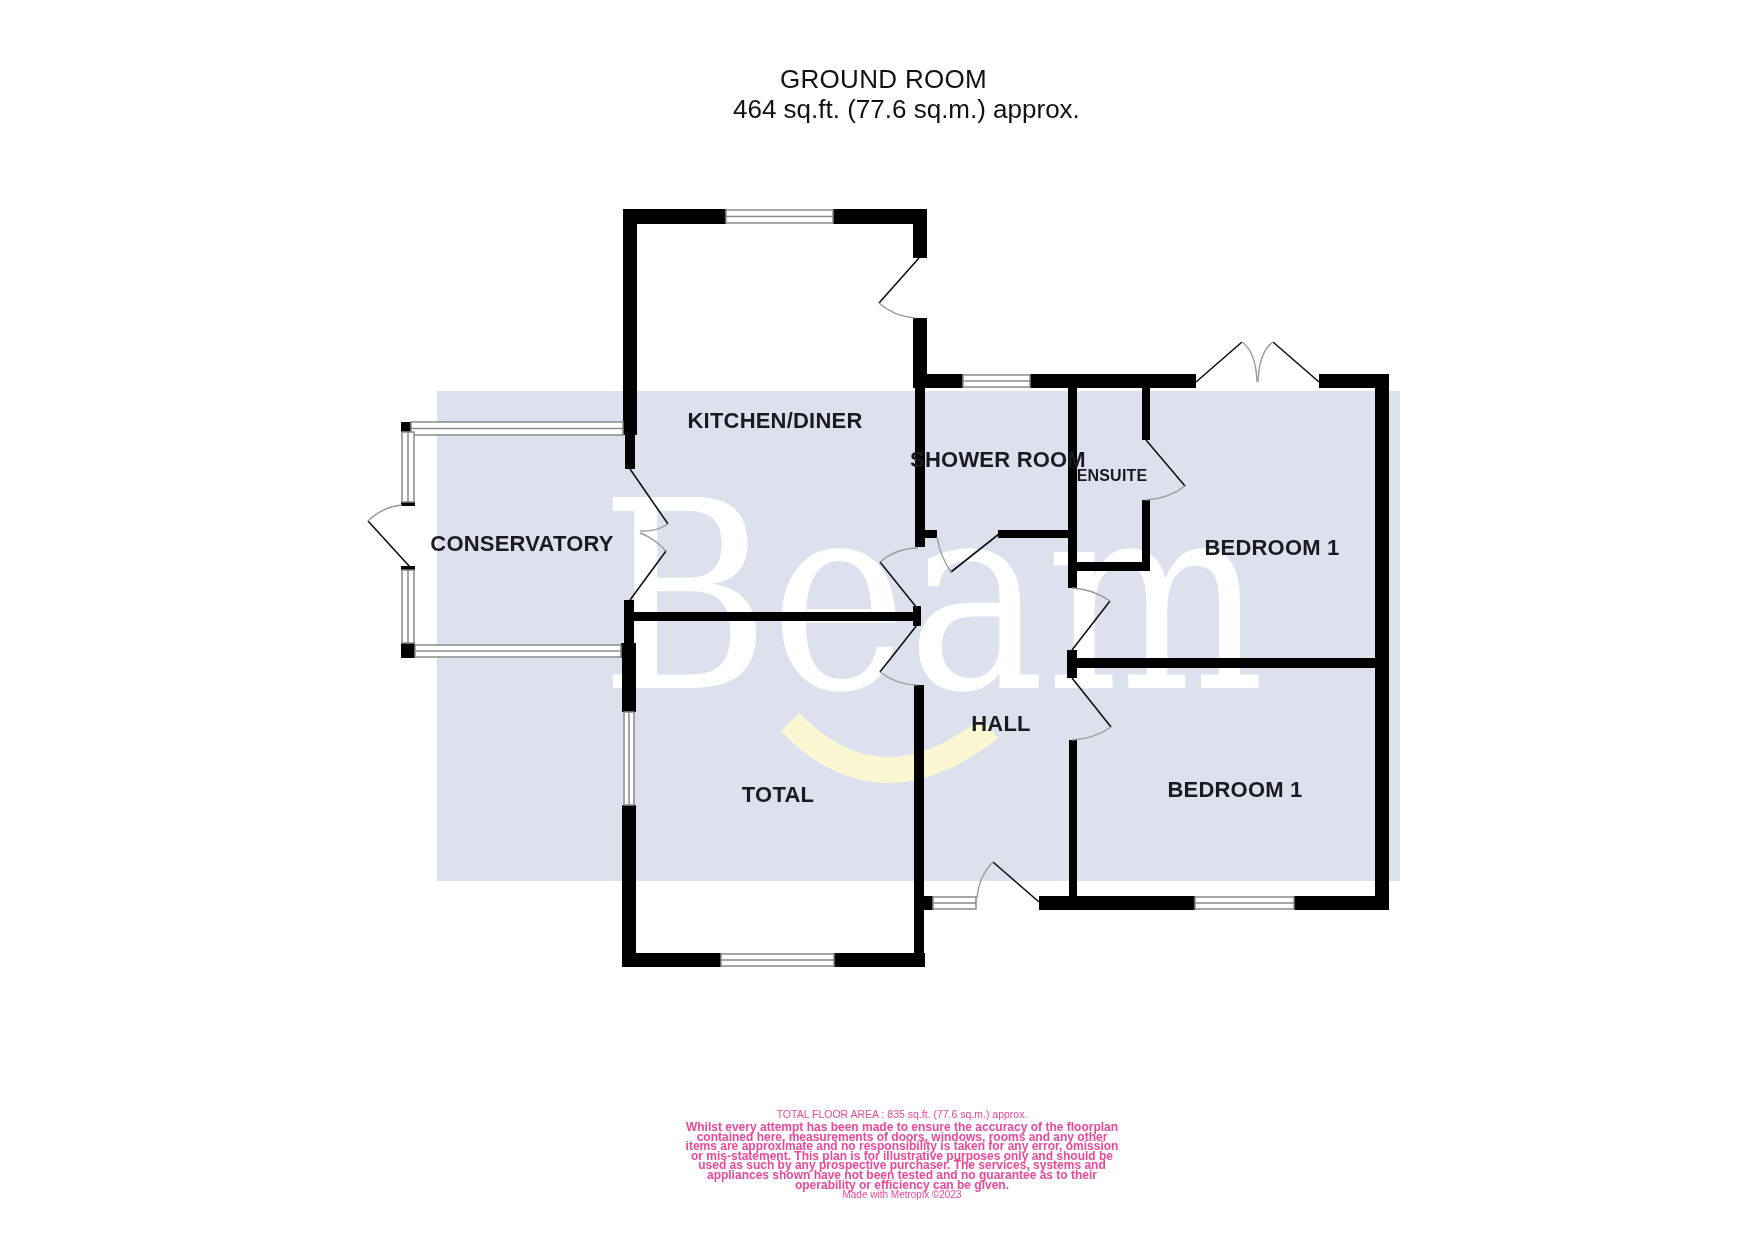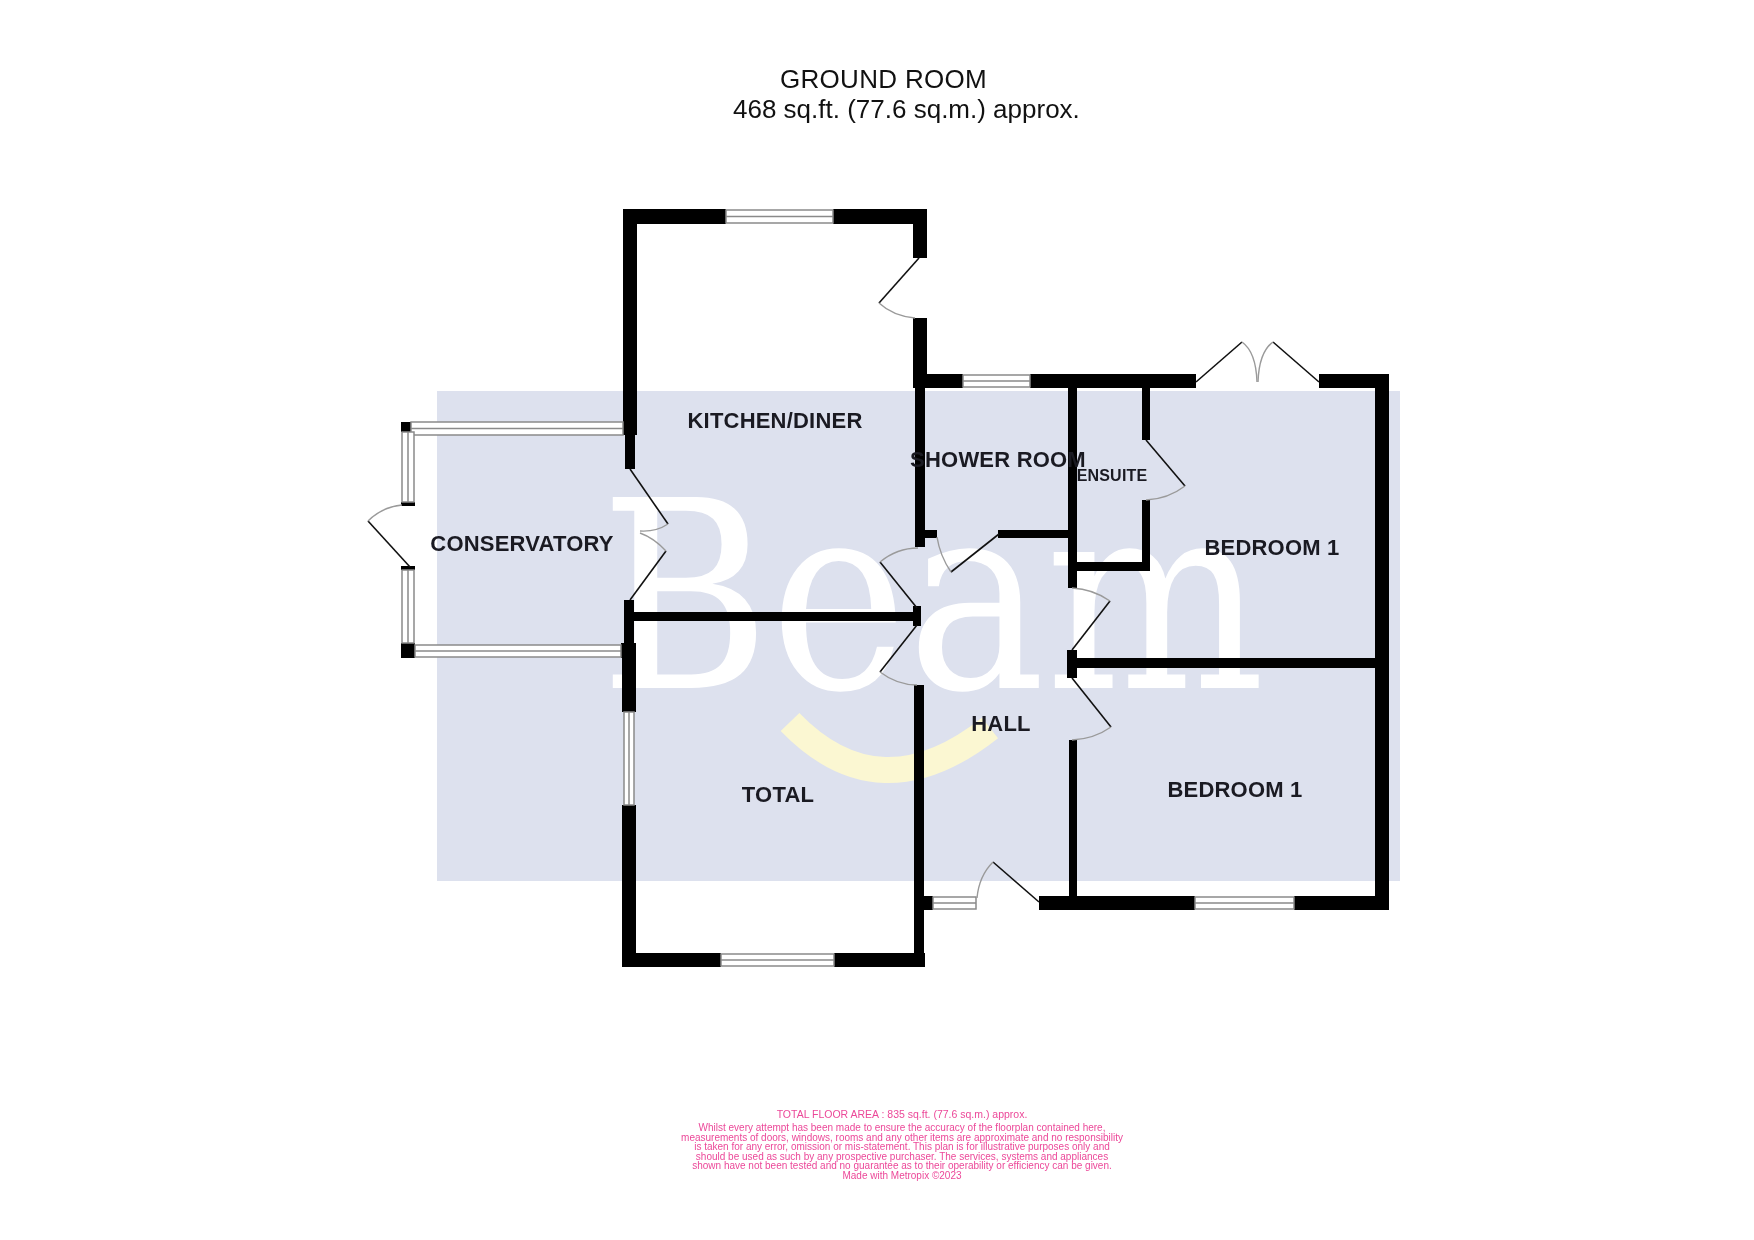--- a/index.html
+++ b/index.html
@@ -6,29 +6,29 @@
   body { width: 1754px; height: 1240px; position: relative; overflow: hidden;
          font-family: "Liberation Sans", "DejaVu Sans", sans-serif; color: #1a1a22; }
   .header { position: absolute; left: 0; top: 60px; width: 1754px; text-align: center; }
   .header .title { position: absolute; left: 780px; top: 4px; font-size: 26px; color: #111; letter-spacing: 0.3px; }
   .header .area  { position: absolute; left: 733px; top: 34px; font-size: 26px; color: #111; }
   svg.plan { position: absolute; left: 0; top: 0; }
   .room-label { position: absolute; font-weight: bold; font-size: 22px; color: #1a1a22;
                 transform: translate(-50%, -50%); white-space: nowrap; letter-spacing: 0.2px; }
   .footer { position: absolute; left: 677px; top: 1108px; width: 450px; text-align: center; color: #ec4899; }
   .footer .total { font-size: 10.5px; margin-bottom: 3px; }
-  .footer .disclaimer { font-size: 10px; line-height: 9.6px; padding: 0 4px; }
+  .footer .disclaimer { font-size: 12px; line-height: 9.6px; padding: 0 4px; font-weight: bold; }
   .footer .made { font-size: 10px; line-height: 9.6px; }
 </style>
 </head>
 <body>
 
 <div class="header">
   <div class="title">GROUND ROOM</div>
-  <div class="area">468 sq.ft. (77.6 sq.m.) approx.</div>
+  <div class="area">464 sq.ft. (77.6 sq.m.) approx.</div>
 </div>
 
 <svg class="plan" width="1754" height="1240" viewBox="0 0 1754 1240">
 
   <rect x="437" y="391" width="963" height="490" fill="#dde1ee"></rect>
 
   <path d="M790 722 Q880 815 990 728" fill="none" stroke="#fbf7d2" stroke-width="26" stroke-linecap="butt"></path>
 
   <text x="600" y="688" font-family="DejaVu Serif, serif" font-size="262" fill="#ffffff" textLength="665" lengthAdjust="spacingAndGlyphs">Beam</text>
 

